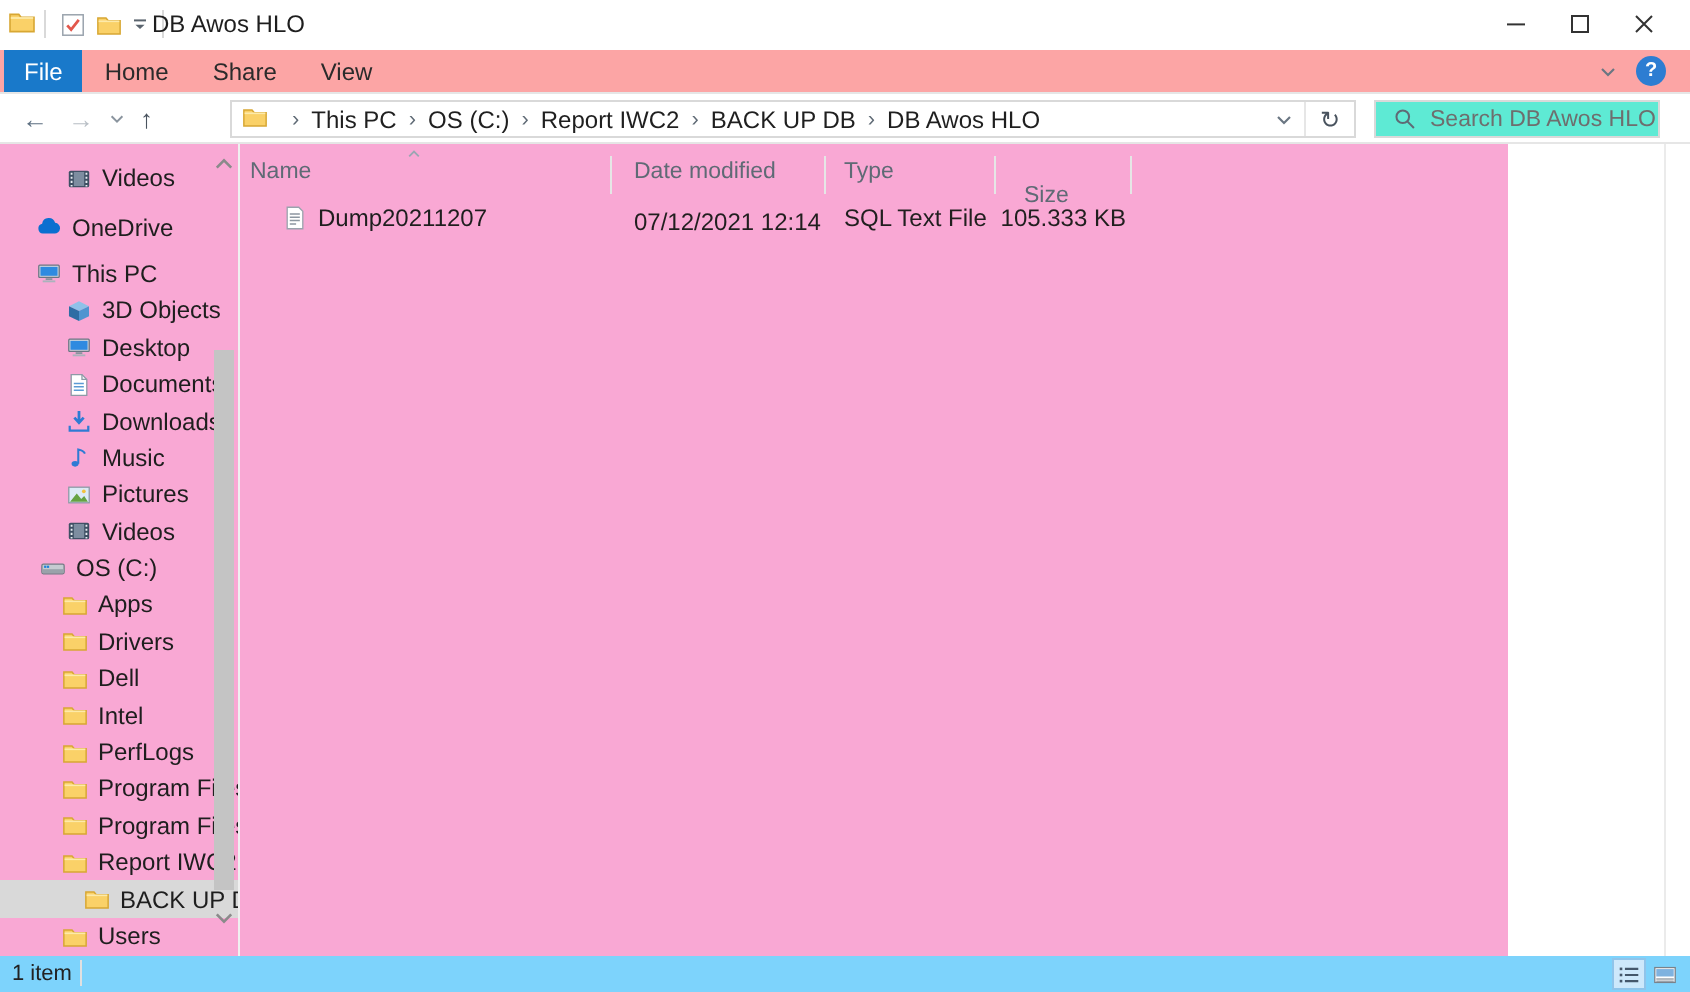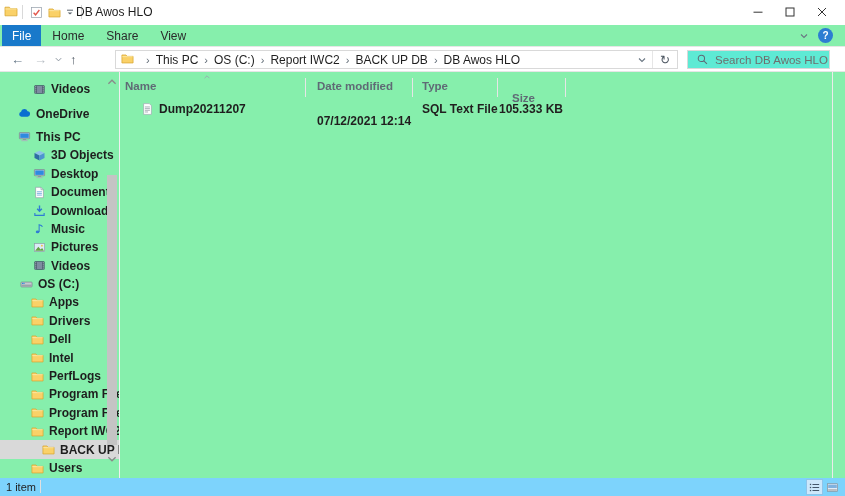--- a/index.html
+++ b/index.html
@@ -12,21 +12,21 @@
   .qat { position:absolute; left:4px; top:3px; height:18px; display:flex; align-items:center; }
   .qat .sep { width:1px; height:14px; background:#d9d9d9; margin:0 4px; }
   .qat-btn { border:none; background:transparent; width:18px; height:18px; display:flex;
     align-items:center; justify-content:center; padding:0; cursor:default; }
   .title-text { position:absolute; left:76px; top:5px; font-size:12px; color:#1e1e1e; white-space:nowrap; }
   .wc-btn { position:absolute; top:0; width:30px; height:23px; border:none; background:transparent;
     display:flex; align-items:center; justify-content:center; }
   .wc-min { left:743px; } .wc-max { left:775px; } .wc-close { left:807px; }
 
   
-  .tabrow { position:absolute; left:0; top:25px; width:845px; height:22px; background:#86efac;
+  .tabrow { position:absolute; left:0; top:25px; width:845px; height:22px; background:#fca5a5;
     border-bottom:1px solid #e6e6e6; display:flex; align-items:stretch; }
   .tab { border:none; background:transparent; font-size:12px; color:#2b2b2b; padding:0 11px;
     display:flex; align-items:center; }
   .tab.active { background:#1979ca; color:#fff; margin-left:2px; padding:0 10px; }
   .ribbon-right { position:absolute; right:12px; top:28px; display:flex; align-items:center; gap:7px; }
   .rib-chev { width:14px; height:14px; color:#6a7682; display:flex; align-items:center; justify-content:center;
     border:none; background:transparent; padding:0; }
   .help-btn { width:15px; height:15px; border-radius:50%; background:#2d7dd2; color:#fff; border:none;
     font-size:10px; font-weight:bold; display:flex; align-items:center; justify-content:center; padding:0; }
 
@@ -49,21 +49,21 @@
     display:flex; align-items:center; justify-content:center; padding:0; }
   .addr-div { width:1px; height:17px; background:#e6e6e6; }
   .refresh-btn { width:24px; height:17px; border:none; background:transparent; color:#49535e;
     font-size:12px; display:flex; align-items:center; justify-content:center; padding:0; }
   .searchbox { position:absolute; left:687px; top:2px; width:143px; height:19px; border:1px solid #d9d9d9;
     background:#5eead4; display:flex; align-items:center; }
   .searchbox svg { margin:0 6px 0 8px; }
   .search-ph { color:#6e6e6e; font-size:11.5px; white-space:nowrap; }
 
   
-  .main { position:absolute; left:0; top:72px; width:845px; height:406px; background:#86efac;font-weight:bold; }
+  .main { position:absolute; left:0; top:72px; width:754px; height:406px; background:#f9a8d4; }
   .gutter-line { position:absolute; left:832px; top:0; width:1px; height:406px; background:#ebebeb; }
   .pane-sep { position:absolute; left:119px; top:0; width:1px; height:406px; background:#f0f0f0; }
 
   
   .sidebar { position:absolute; left:0; top:8px; width:119px; height:398px; overflow:hidden; }
   .srow { height:18.4px; display:flex; align-items:center; white-space:nowrap; cursor:default; }
   .srow svg { flex:0 0 auto; margin-right:5px; }
   .srow .lbl { color:#1e1e1e; font-size:12px; }
   .srow.sel { background:#d9d9d9; }
   .g1 { margin-bottom:6px; } .g2 { margin-bottom:5px; }
@@ -75,21 +75,21 @@
 
   
   .col-hdr { position:absolute; top:8px; height:17px; font-size:11.5px; color:#5f6a75; cursor:default; }
   .hdr-name { left:125px; } .hdr-date { left:317px; } .hdr-type { left:422px; } .hdr-size { left:512px;margin-top:12px; }
   .hdr-sep { position:absolute; top:6px; width:1px; height:19px; background:#e6e6e6; }
   .hs1 { left:305px; } .hs2 { left:412px; } .hs3 { left:497px; } .hs4 { left:565px; }
   .sort-chev { position:absolute; left:202px; top:1px; width:10px; height:8px; color:#9aa6b2; }
   .frow { position:absolute; left:125px; top:28px; width:700px; height:18px; }
   .frow .ficon { position:absolute; left:16px; top:2px; }
   .f-name { position:absolute; left:34px; top:2px; color:#1e1e1e; }
-  .f-date { position:absolute; left:192px; top:14px; color:#211f1f;text-align:right; }
+  .f-date { position:absolute; left:192px; top:4px; color:#211f1f;text-align:right; }
   .f-type { position:absolute; left:297px; top:2px; color:#211f1f; }
   .f-size { position:absolute; left:372px; top:2px; width:66px; text-align:right; color:#211f1f; }
 
   
   .statusbar { position:absolute; left:0; top:478px; width:845px; height:18px; background:#7dd3fc; }
   .status-text { position:absolute; left:6px; top:3px; font-size:11px; color:#222; }
   .status-sep { position:absolute; left:40px; top:2px; width:1px; height:13px; background:#e0e0e0; }
   .viewbtn { position:absolute; top:1px; width:17px; height:16px; border:1px solid transparent;
     background:transparent; display:flex; align-items:center; justify-content:center; padding:0; }
   .vb-list { left:806px; background:#cde8fb; border-color:#8fc4ea; }

